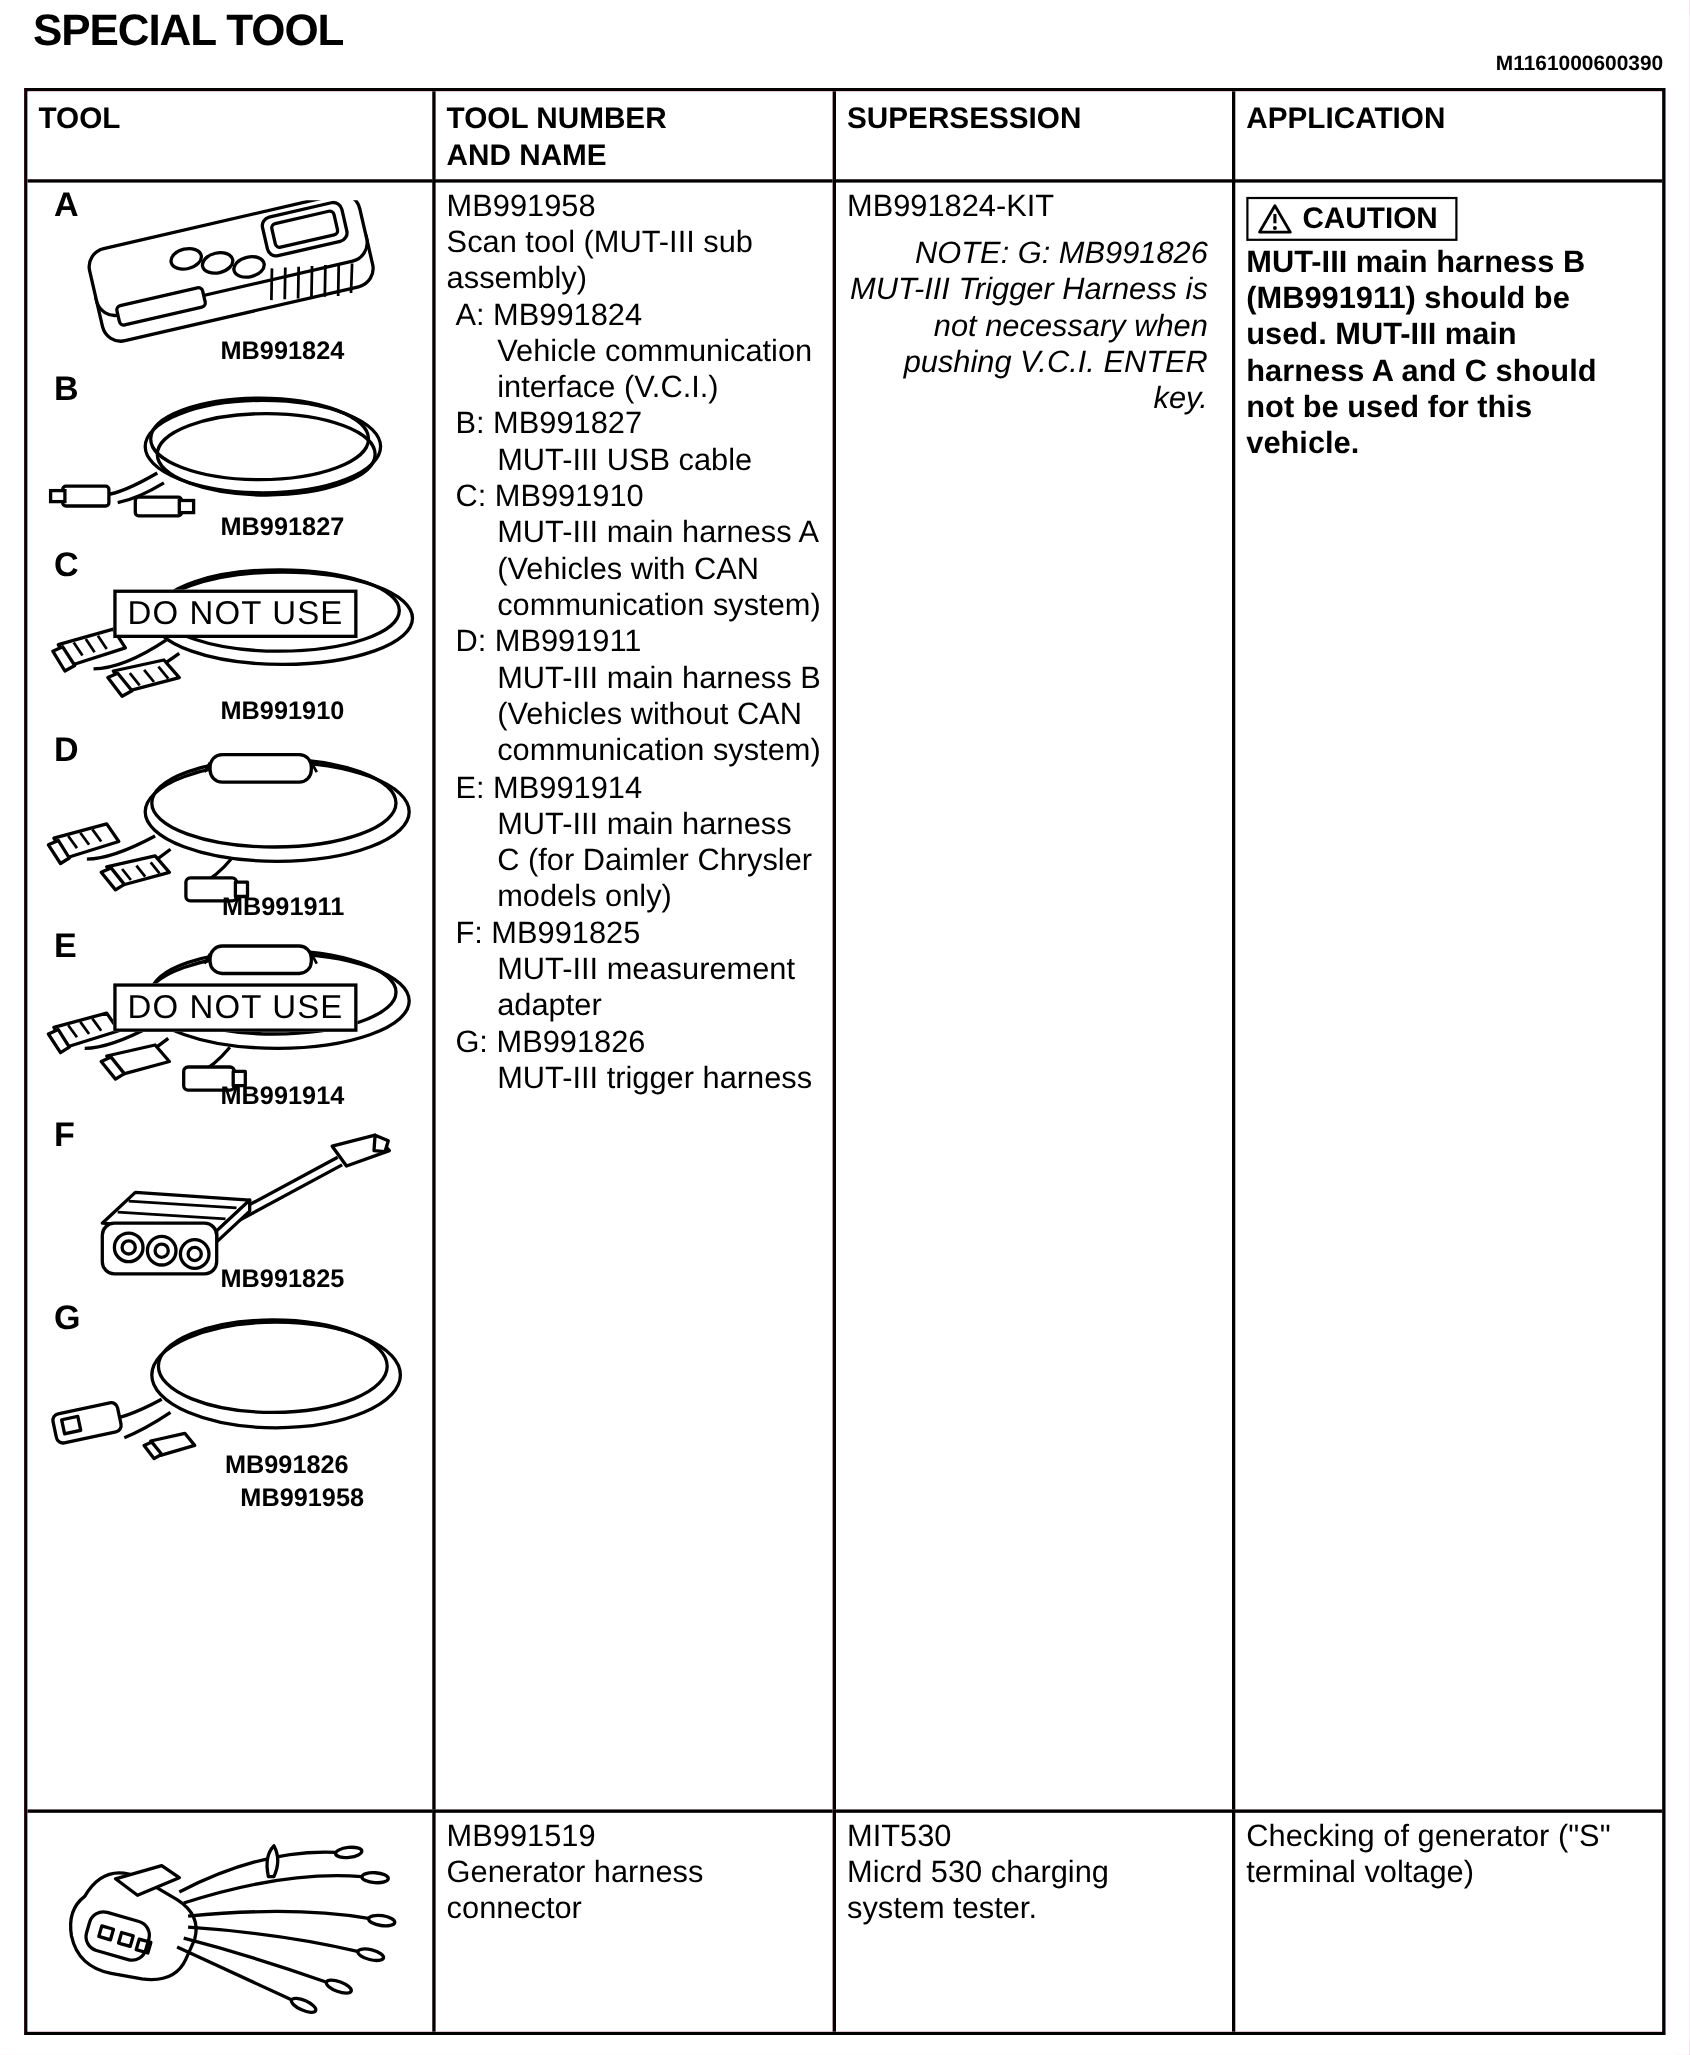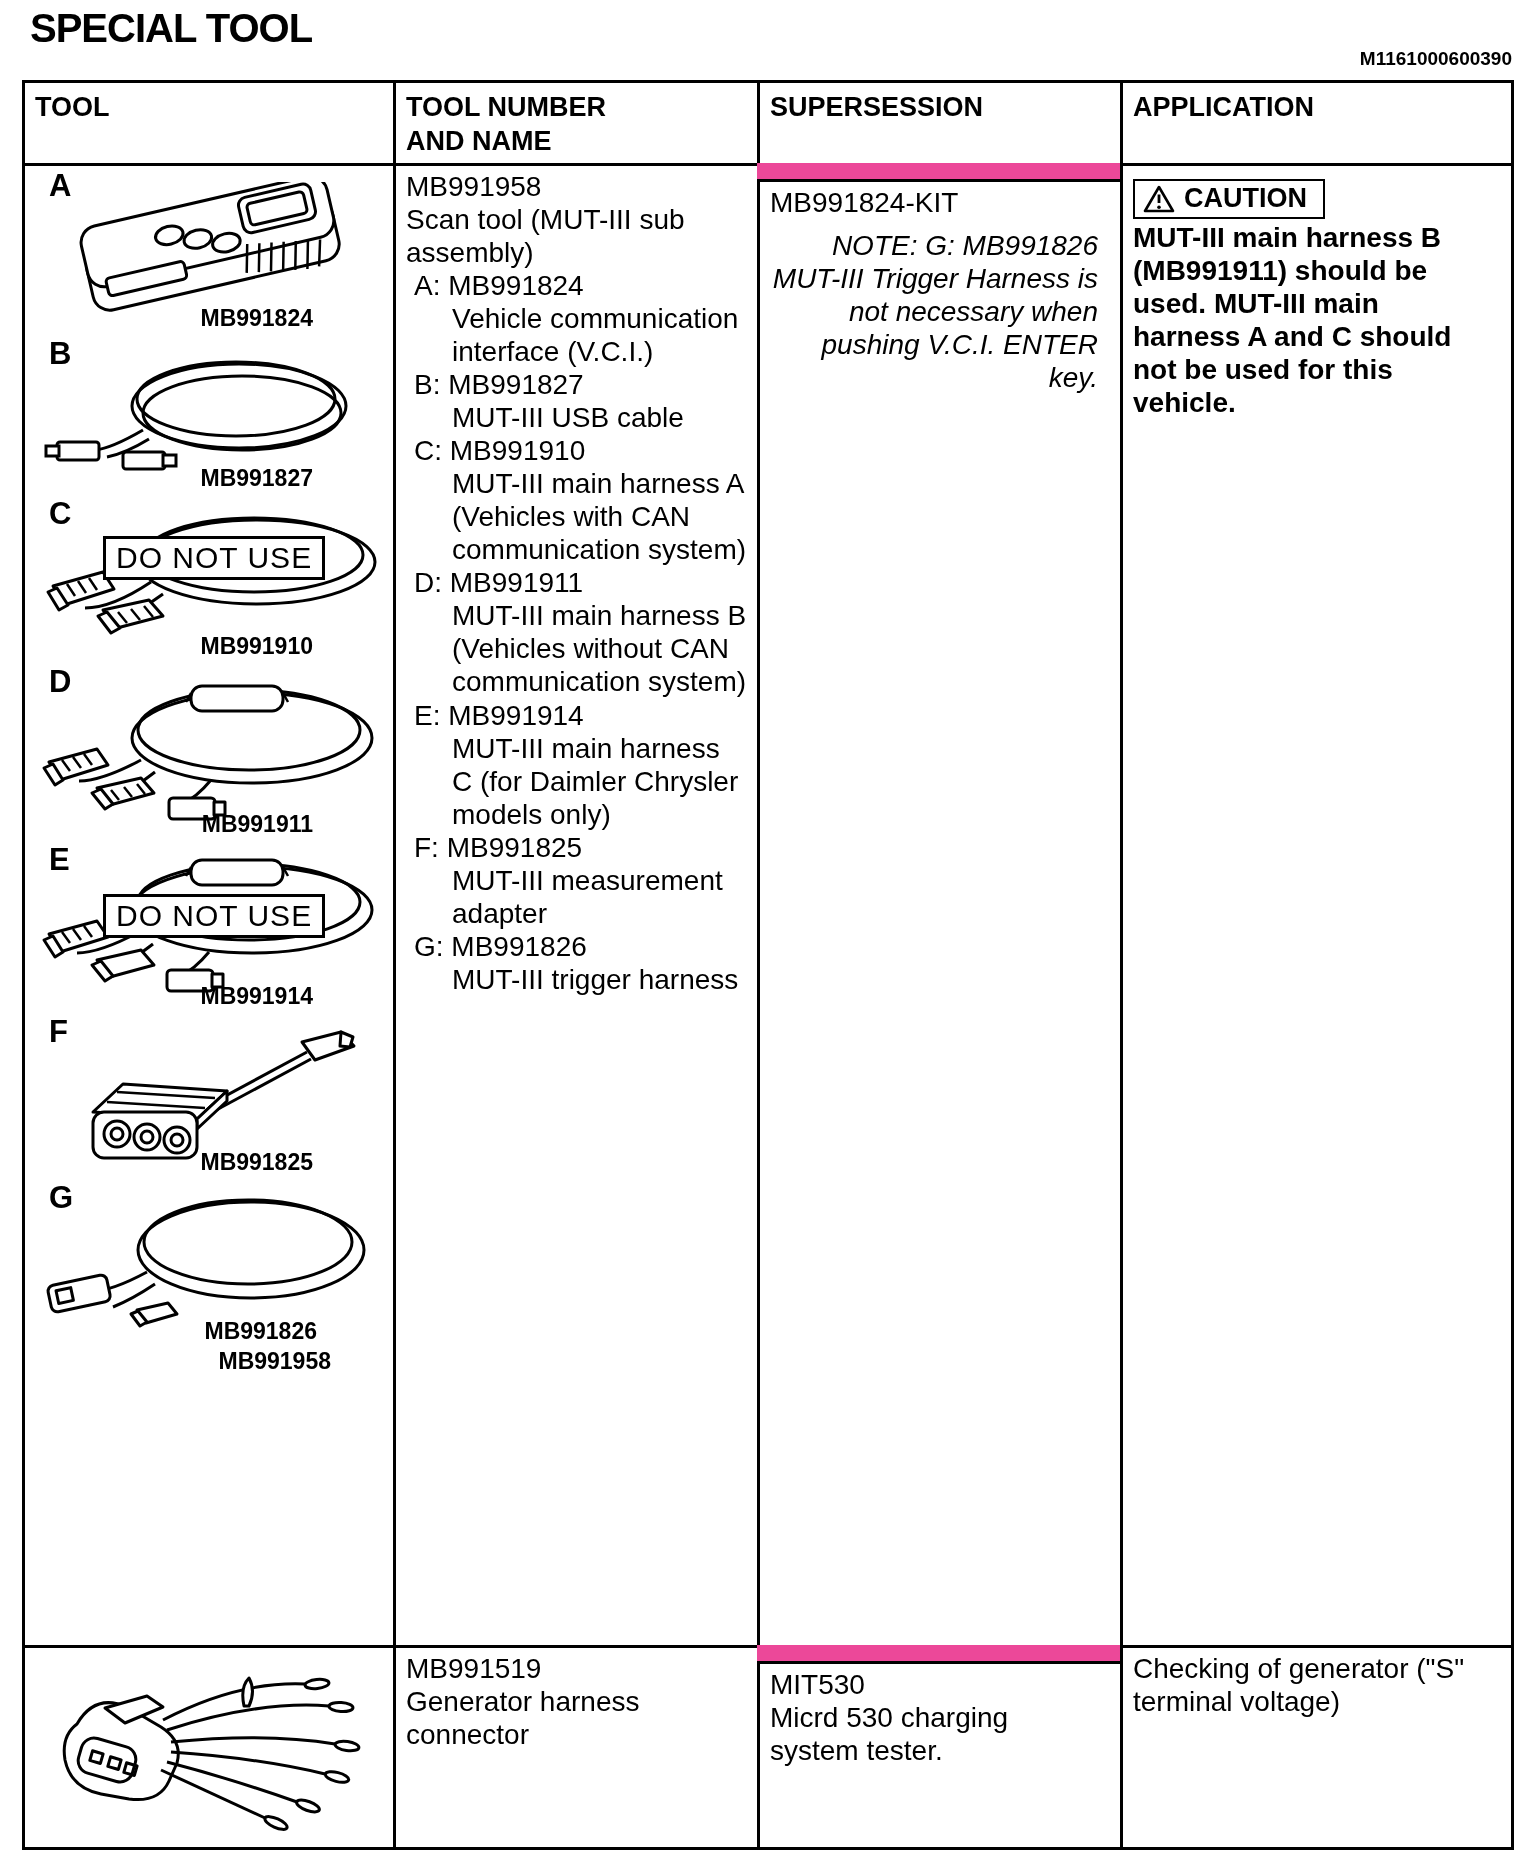--- a/index.html
+++ b/index.html
@@ -32,21 +32,21 @@
   .cell {
     border-left:3px solid #000;
     border-top:3px solid #000;
     padding:4px 10px;
     font-size:28px; line-height:1.18;
     overflow:hidden; position:relative;
     background:#fff;
   }
   .cell.c1 { border-left:none; }
   .cell.hdr { border-top:none; font-weight:bold; font-size:27px; line-height:1.25; padding-top:8px; }
-  .cell.col3 { padding-right:22px;margin-top:16px; }
+  .cell.col3 { padding-right:22px; }
   .cell.col4 { padding-right:46px; }
   .hdr-wrap2 { max-width:262px; }
 
   
   .toolcell { padding:0; }
   .fig-block { position:relative; width:100%; }
   .fig-letter {
     position:absolute; left:24px; top:2px;
     font-size:31px; font-weight:bold;
   }

